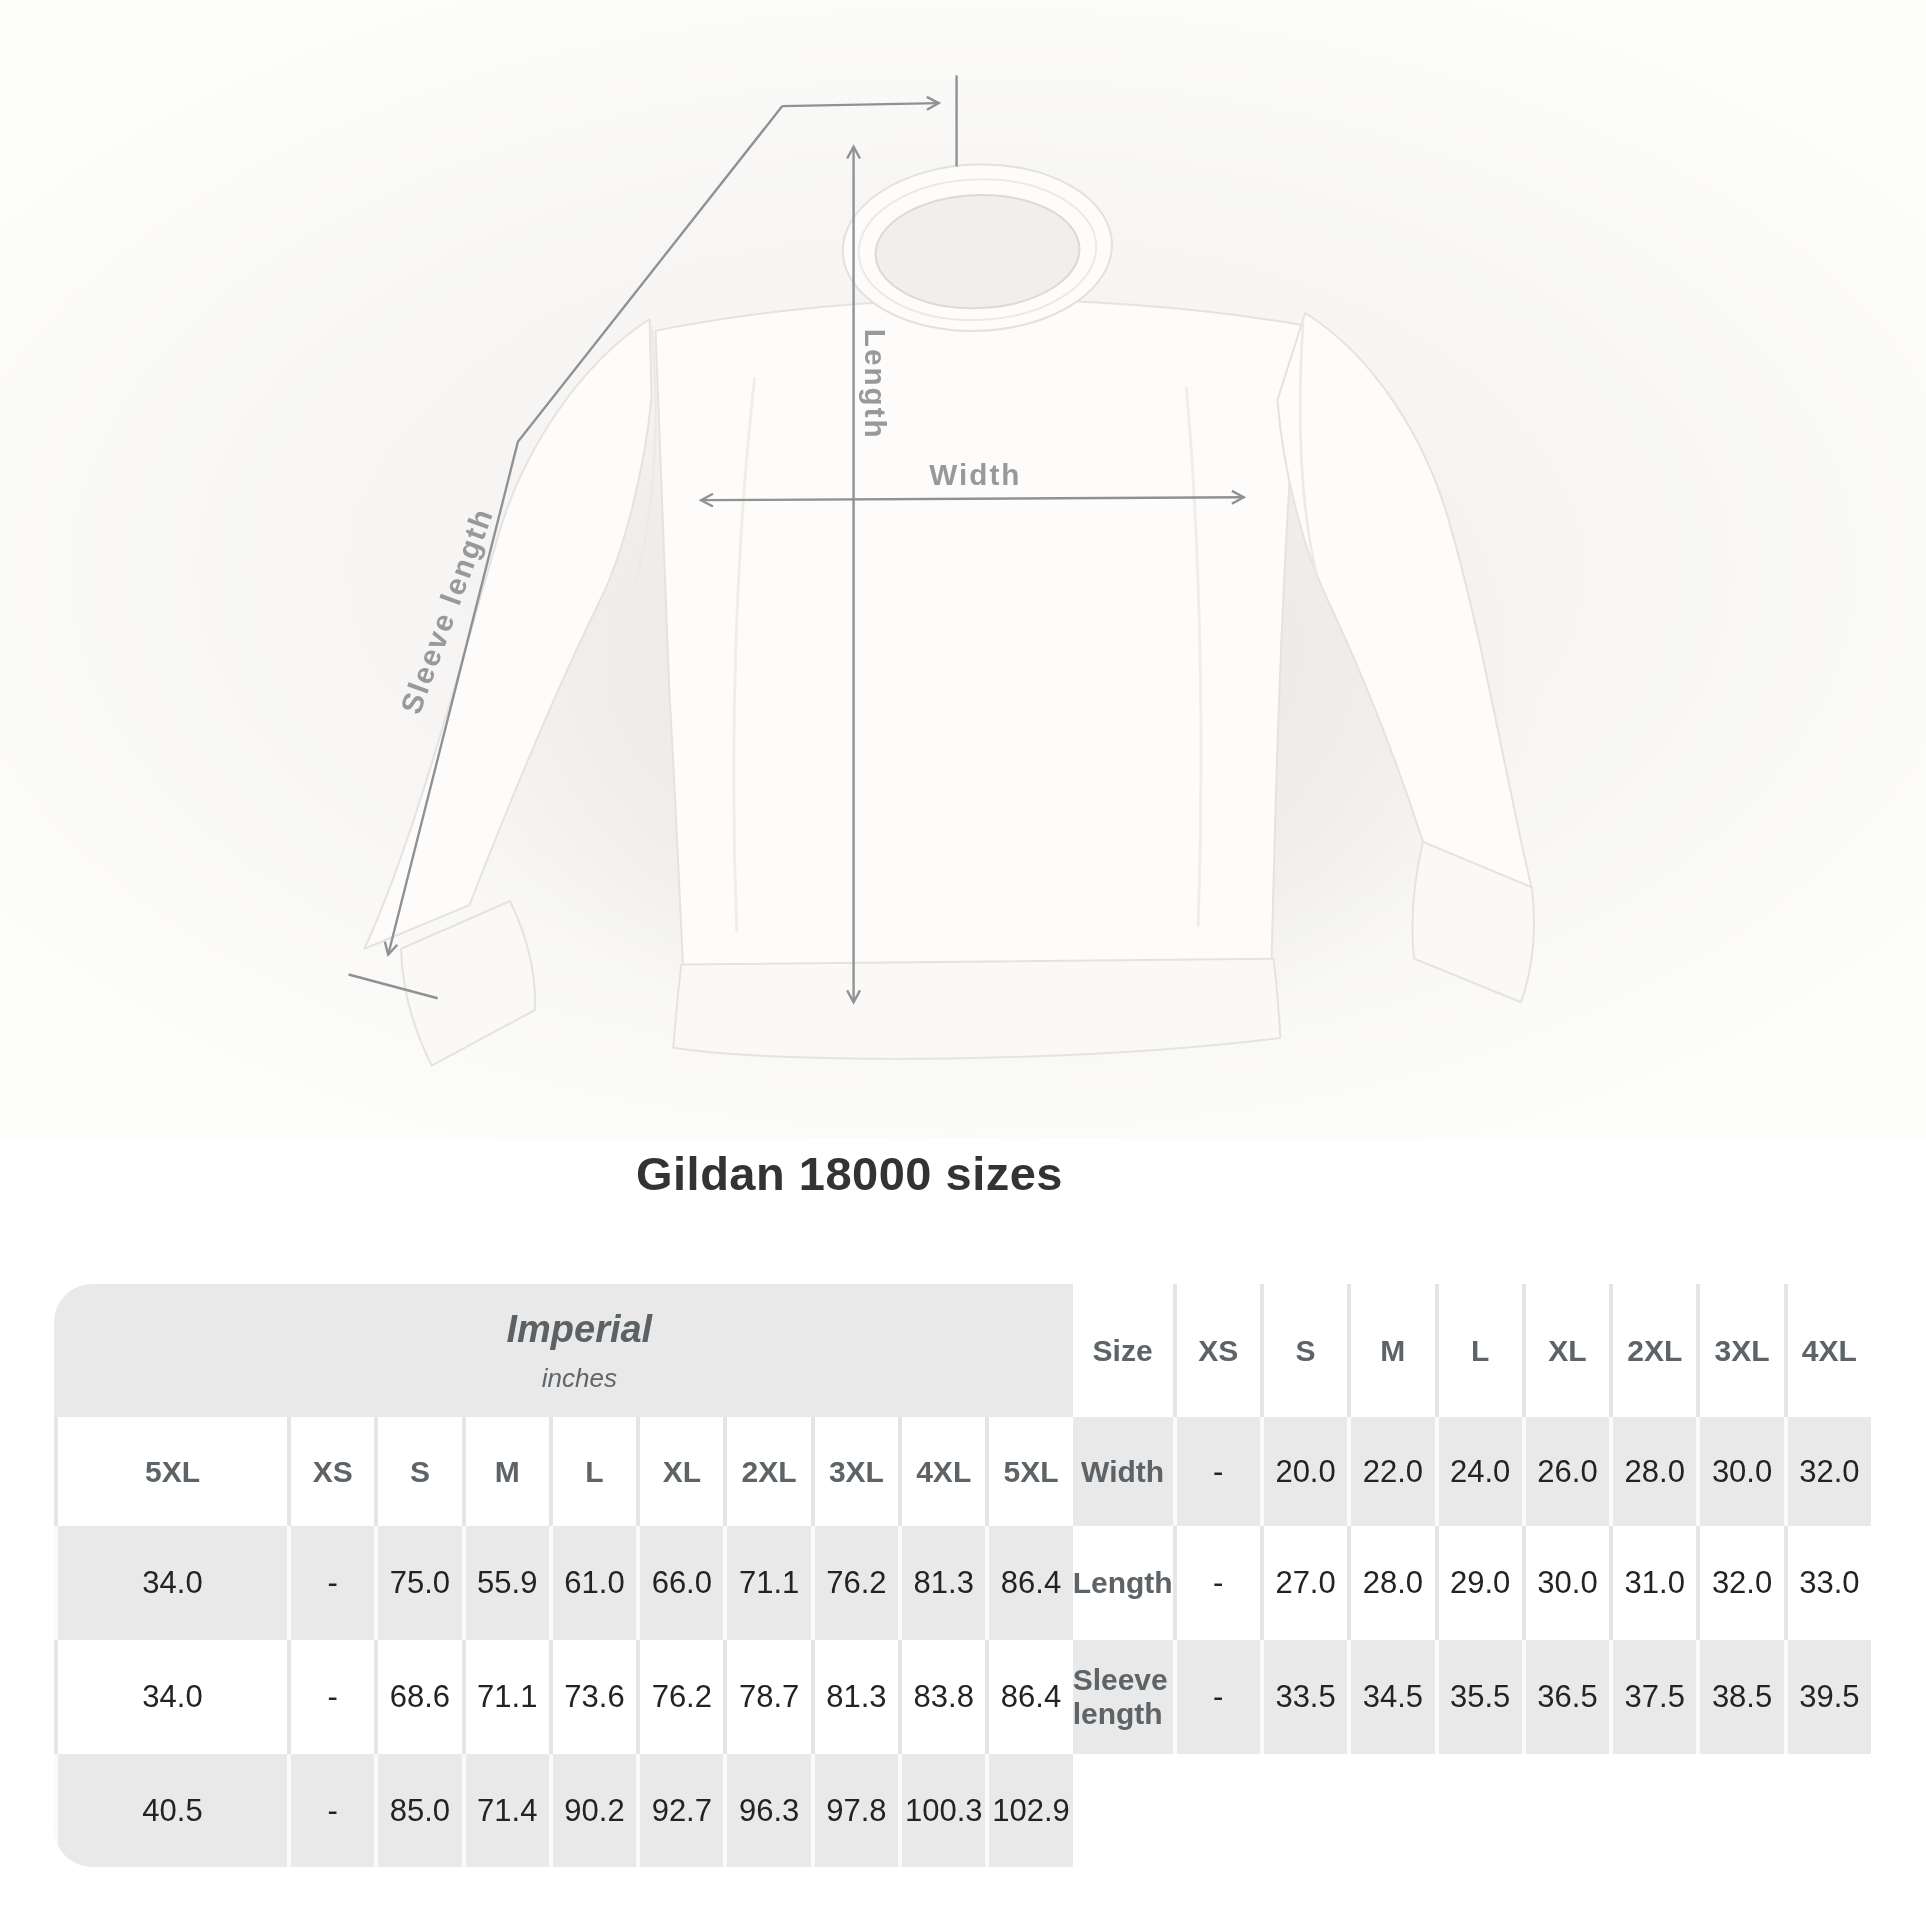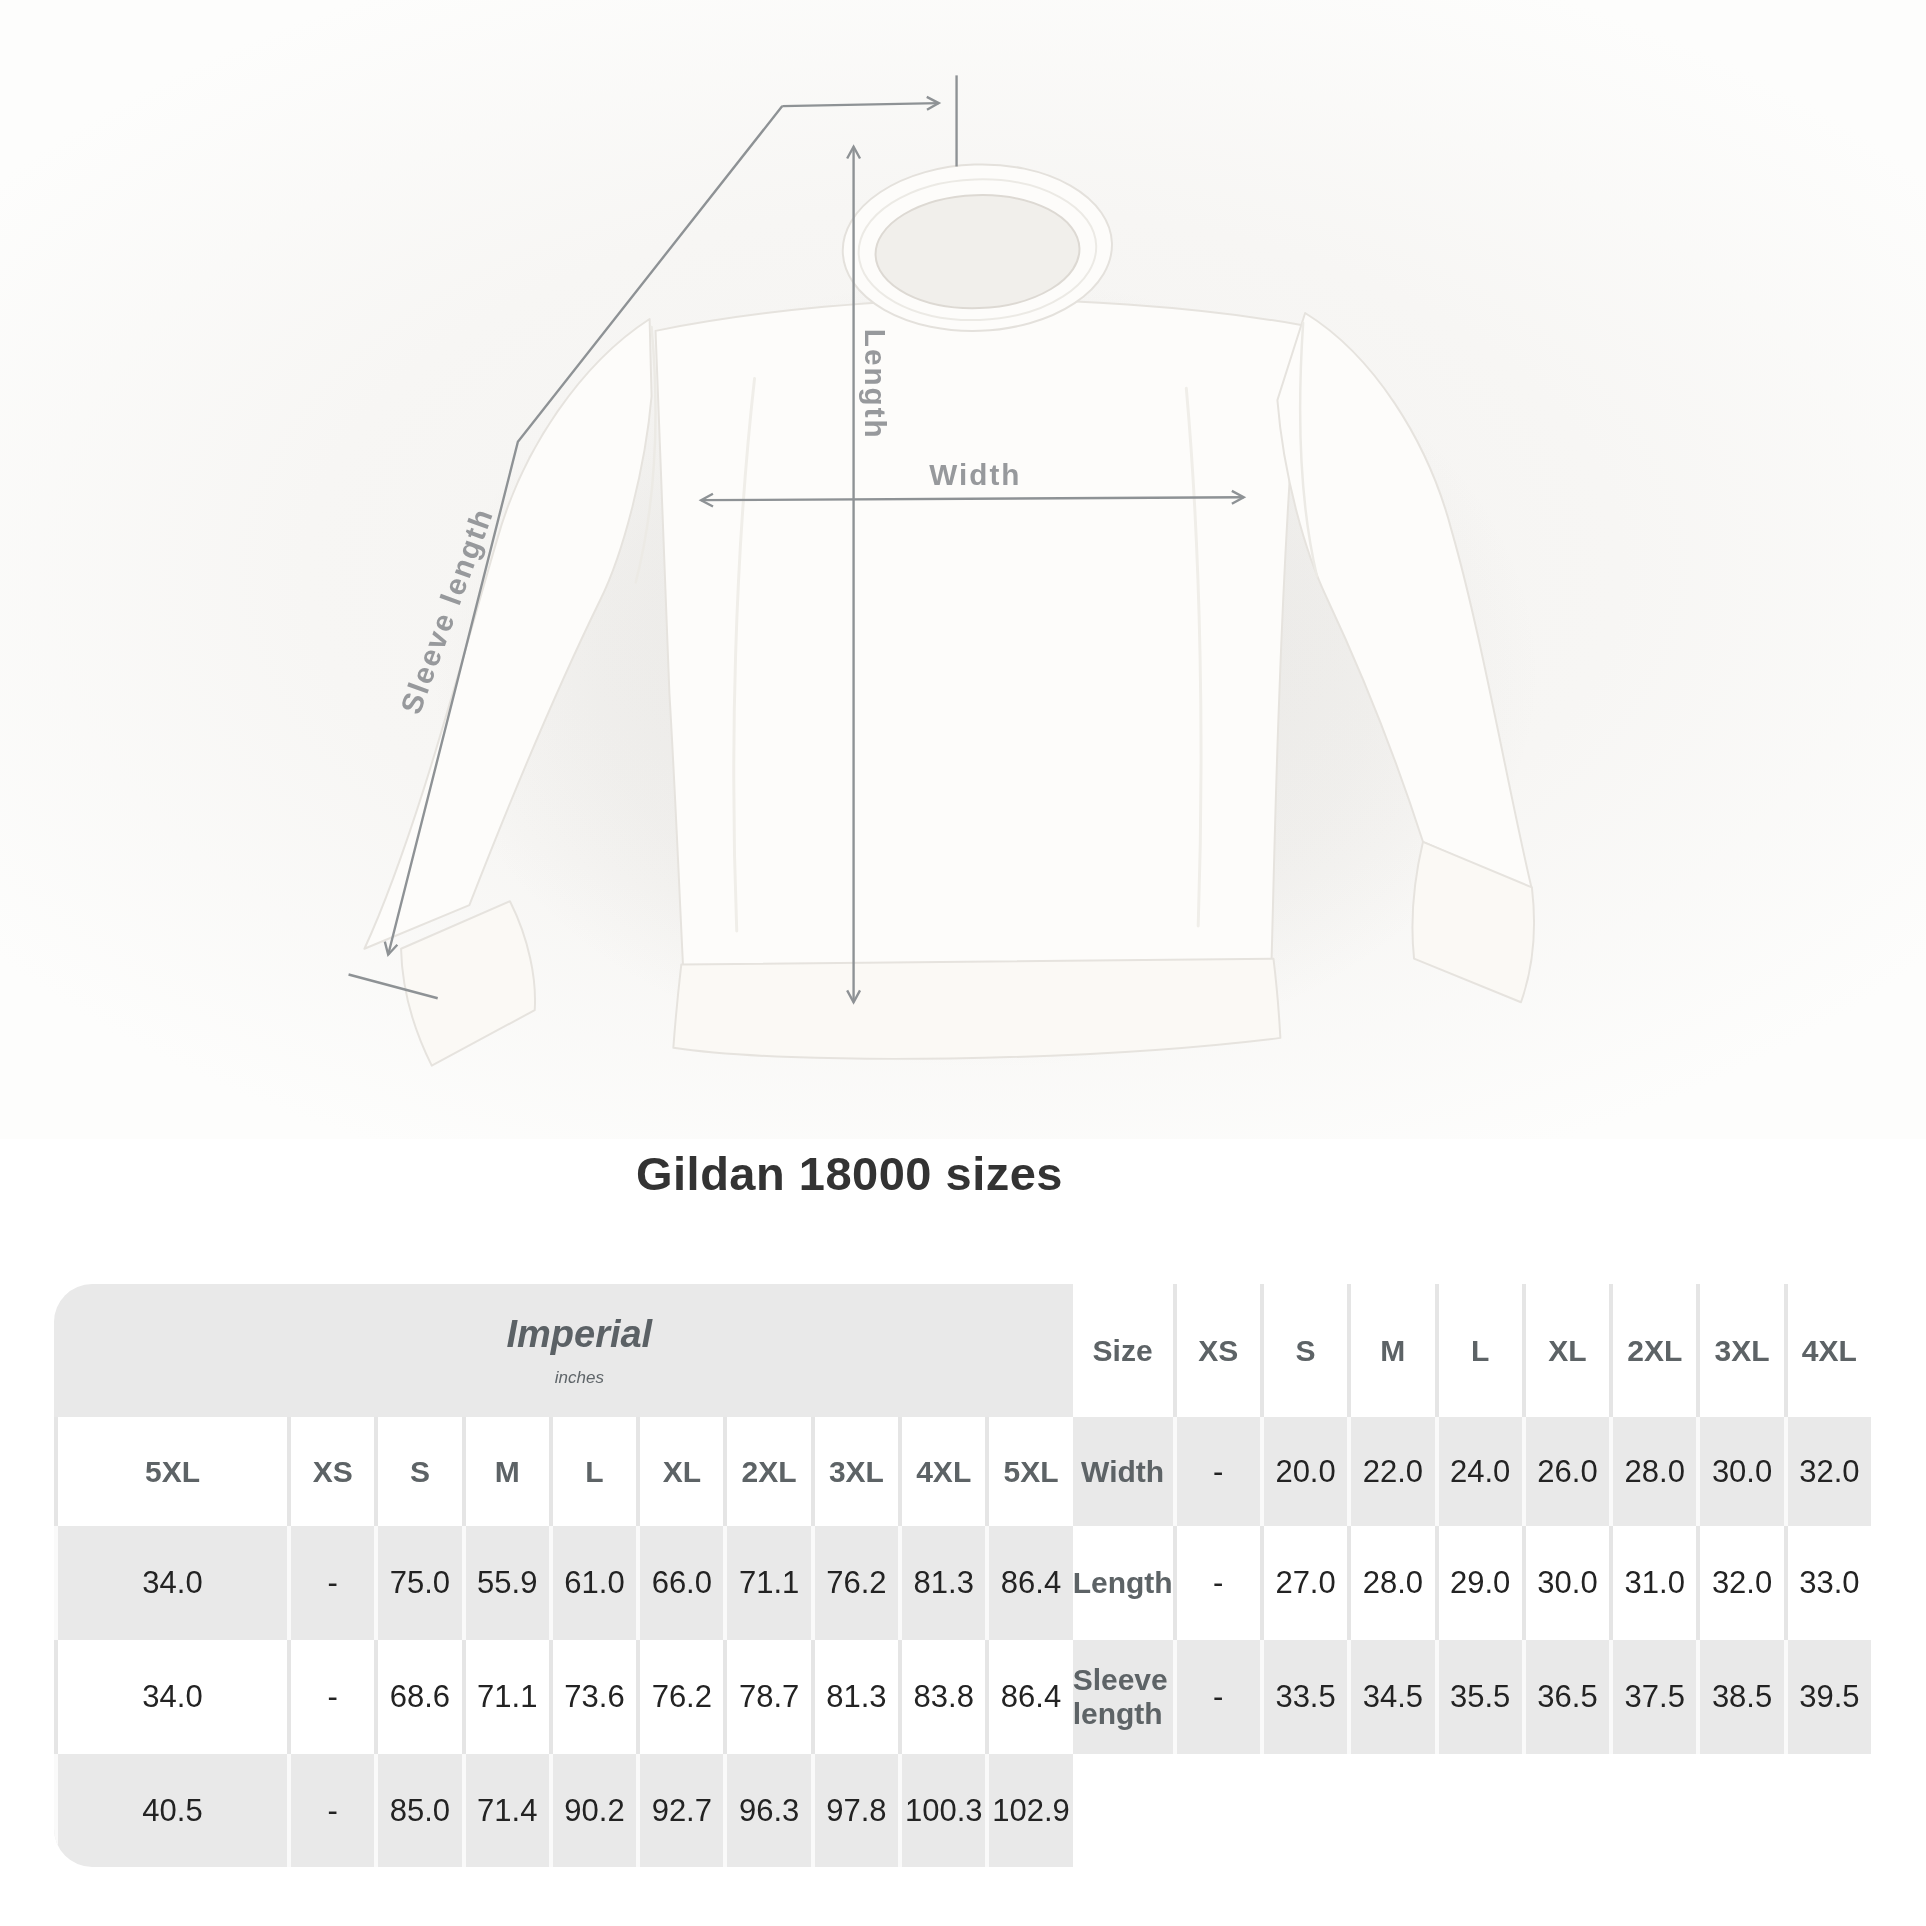--- a/index.html
+++ b/index.html
@@ -34,21 +34,21 @@
     grid-template-columns:233px repeat(18,1fr);
     grid-template-rows:133px 109px 114px 114px 114px;
   }
   .group-cell{
     background:#e9e9e9;display:flex;flex-direction:column;
     align-items:center;justify-content:center;padding-left:32px;
   }
   .group-imperial{grid-column:1 / span 10;}
   .group-metric{grid-column:11 / span 9;}
   .group-name{font-weight:bold;font-style:italic;font-size:38px;color:#5b6165;}
-  .group-unit{font-style:italic;font-size:17px;color:#5f6569;margin-top:12px;text-align:right;}
+  .group-unit{font-style:italic;font-size:26px;color:#5f6569;margin-top:12px;text-align:right;}
   .cell{display:flex;align-items:center;justify-content:center;}
   .cell.first{border-left:none !important;}
   .hcell{background:#ffffff;border-left:4px solid #e5e5e5;
          font-weight:bold;font-size:30px;color:#5d6366;}
   .val{font-size:31px;color:#232323;}
   .label{font-weight:bold;font-size:30px;color:#5d6366;}
   .gray{background:#e9e9e9;border-left:4px solid #fafafa;}
   .white{background:#ffffff;border-left:4px solid #e5e5e5;}
 </style>
 </head>

